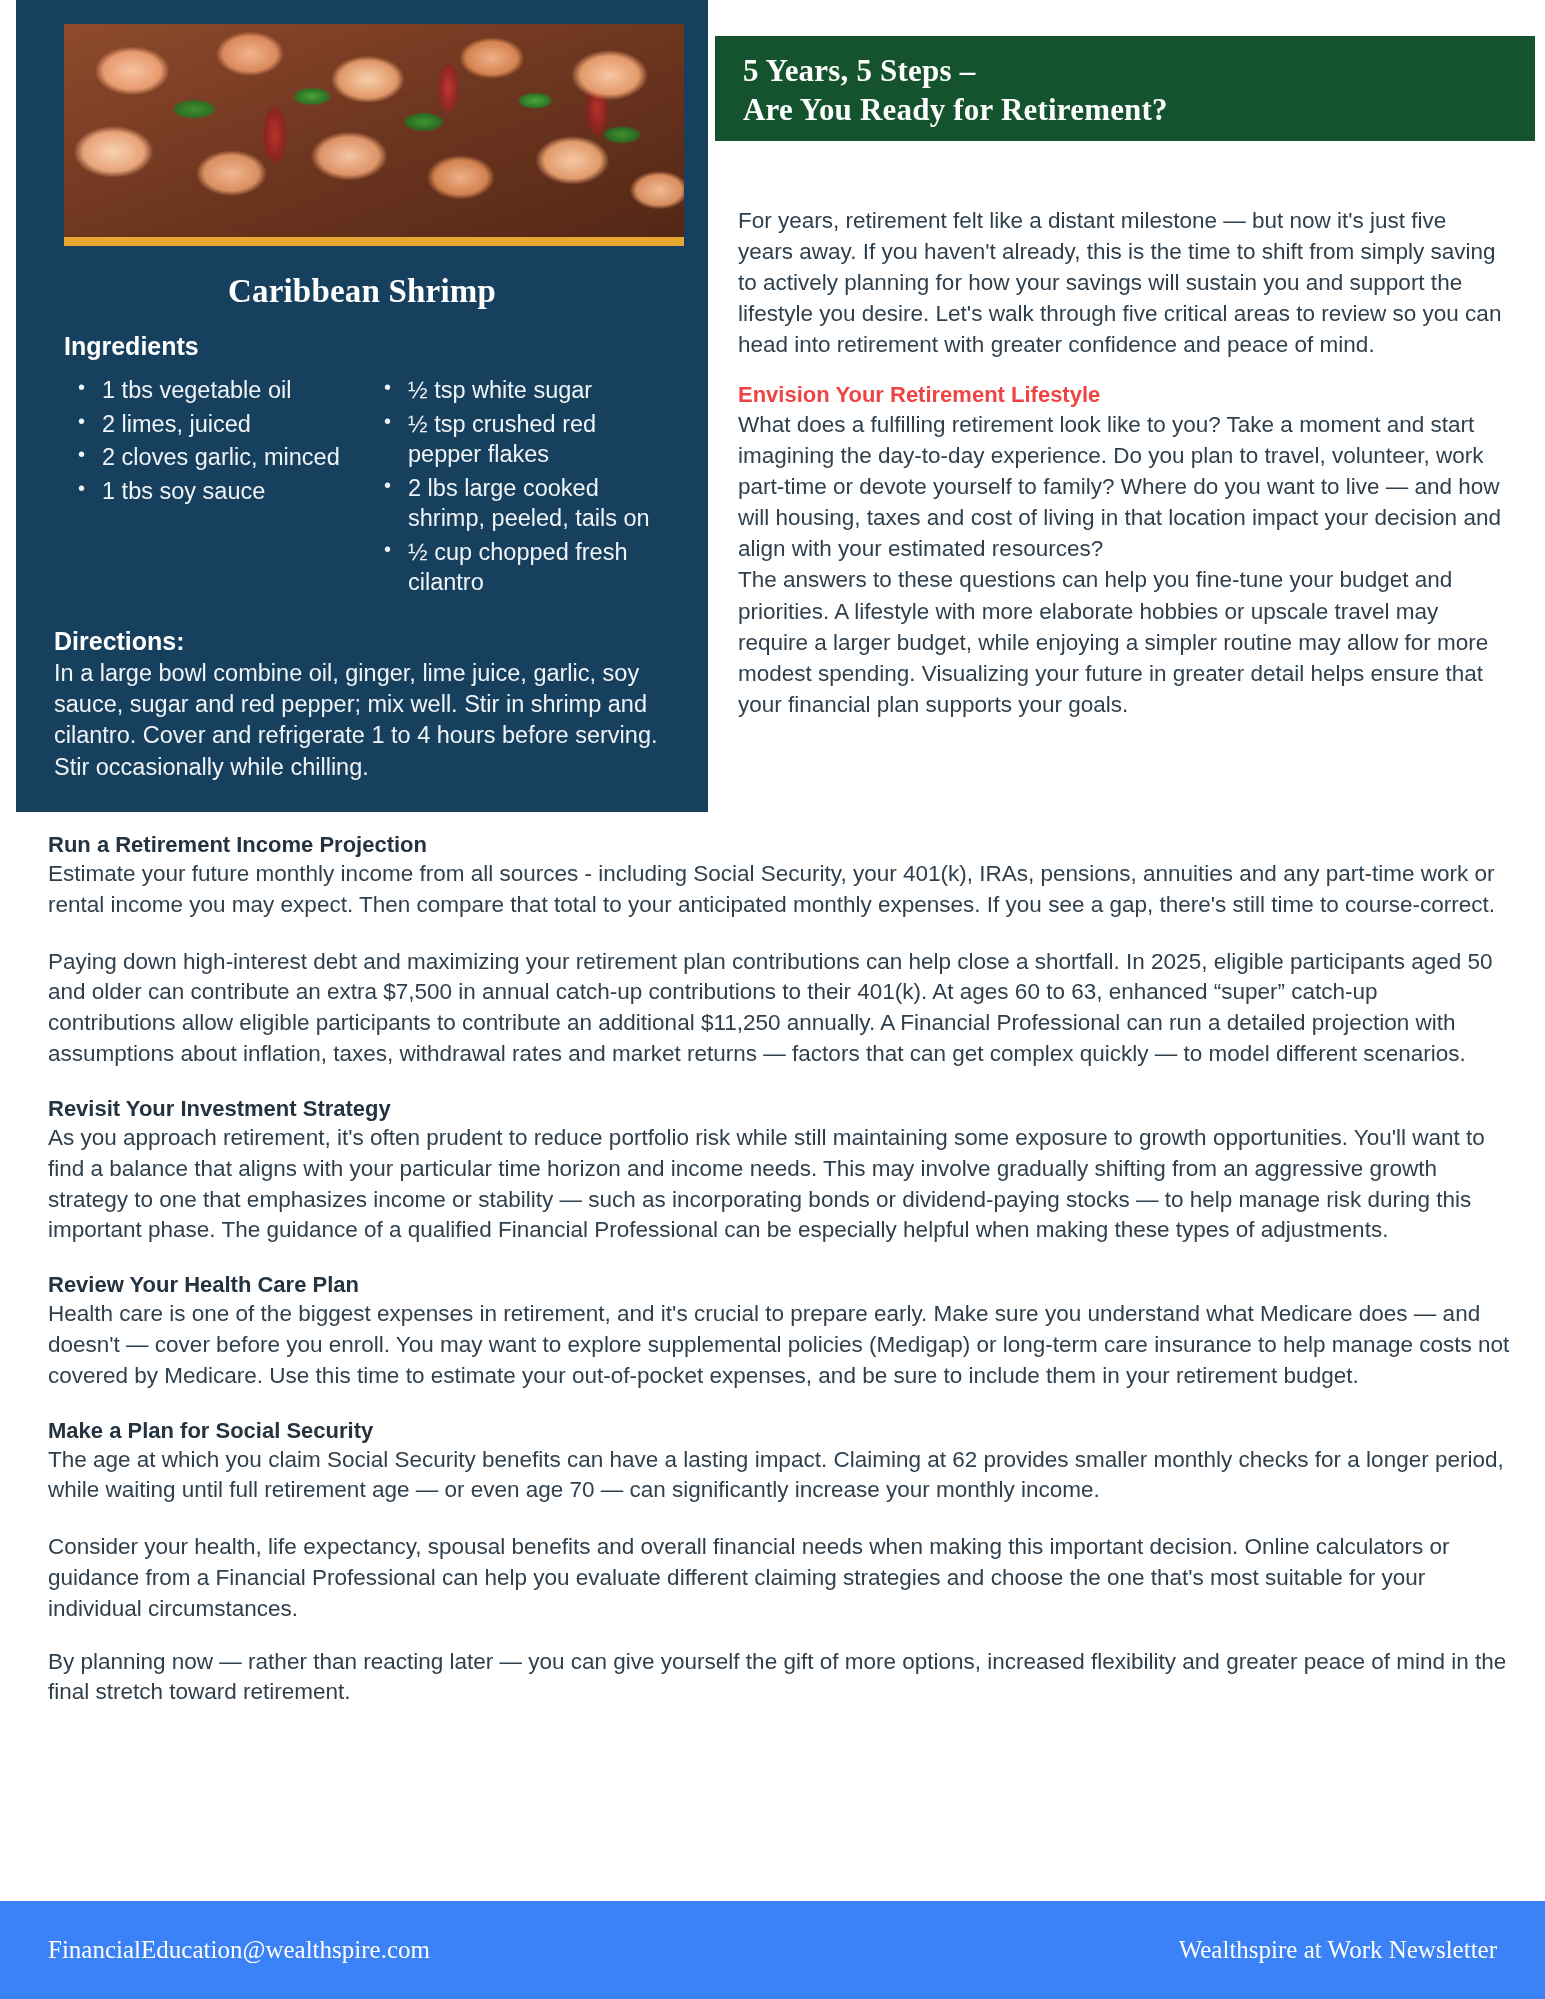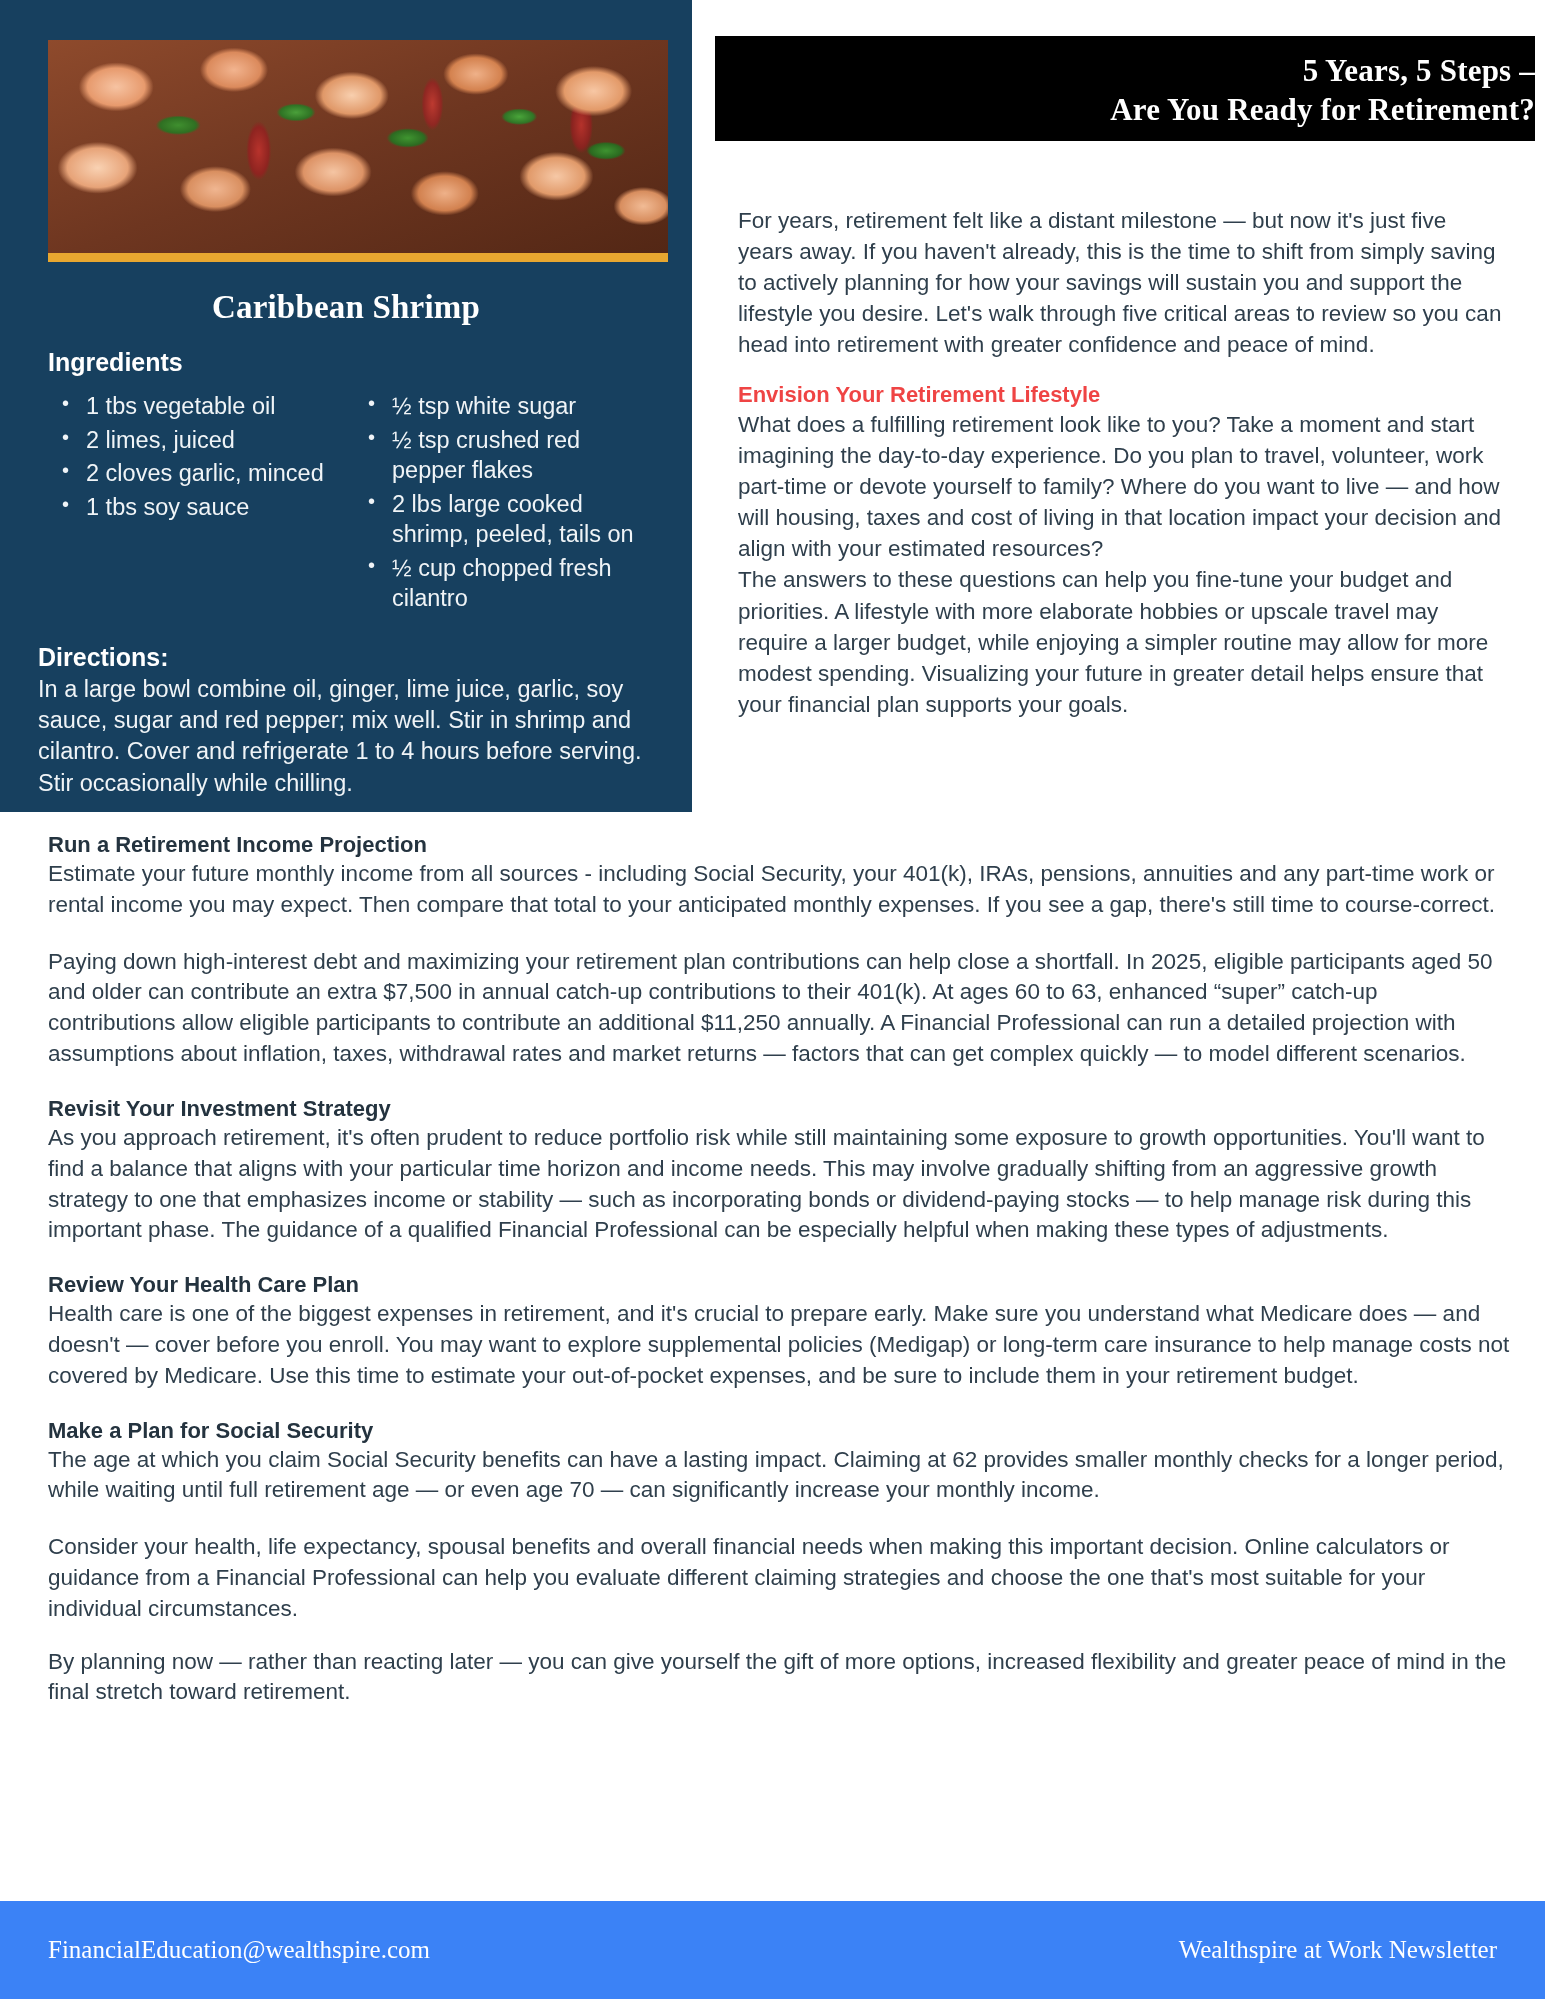--- a/index.html
+++ b/index.html
@@ -17,26 +17,26 @@
   
   .top-zone {
     position: relative;
     width: 1545px;
     height: 812px;
   }
 
   
   .recipe-panel {
     position: absolute;
-    left: 0;
+    left: 16px;
     top: 0;
     width: 692px;
     height: 812px;
     background: #17405f;
-    padding: 40px 48px 0 48px;
+    padding: 24px 48px 0 48px;
   }
   .recipe-photo-wrap {
     width: 620px;
     margin: 0 auto;
   }
   .recipe-photo {
     width: 620px;
     height: 213px;
     position: relative;
     overflow: hidden;
@@ -129,23 +129,22 @@
     margin: 2px 0 0 -10px;
   }
 
   
   .headline-banner {
     position: absolute;
     left: 715px;
     top: 36px;
     width: 820px;
     height: 105px;
-    background: #000000;
+    background: #14532d;
     padding: 15px 0 0 28px;
-    text-align: right;
   }
   .headline-line {
     font-family: "Liberation Serif", serif;
     font-weight: bold;
     font-size: 31px;
     line-height: 1.27;
     color: #ffffff;
     letter-spacing: .2px;
   }
 

